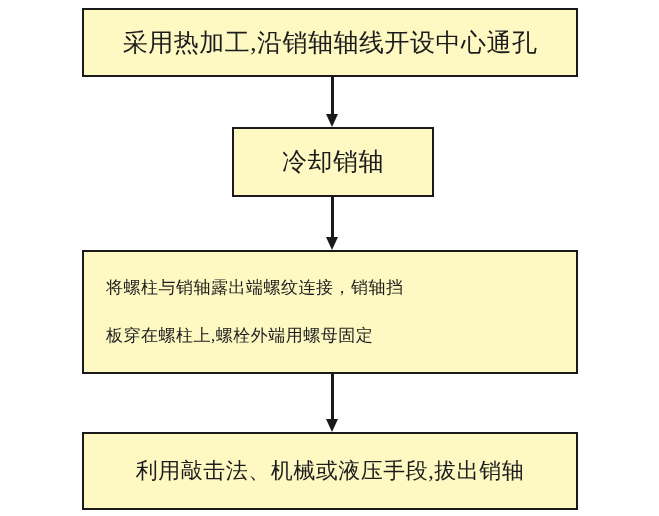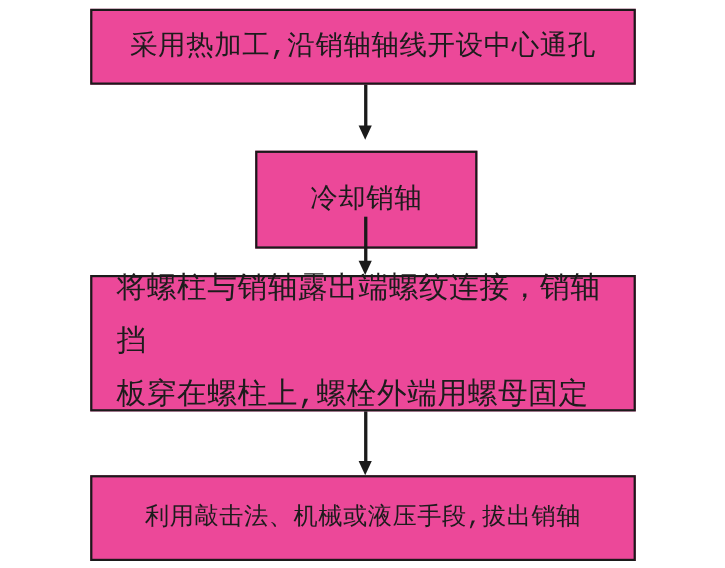--- a/index.html
+++ b/index.html
@@ -15,53 +15,53 @@
     position: relative;
     width: 659px;
     height: 516px;
     background: #ffffff;
     overflow: hidden;
   }
   .node {
     position: absolute;
     box-sizing: border-box;
     border: 2.5px solid #1a1a1a;
-    background: #ec4899;
+    background: #fef9c3;
     display: flex;
     align-items: center;
     justify-content: center;
     text-align: center;
     color: #1c1c1c;
-    font-family: Liberation Mono, monospace;
+    font-family: Liberation Serif, serif;
     letter-spacing: 0.5px;
   }
   .node-label {
     display: block;
     width: 100%;
     padding: 0 10px;
     box-sizing: border-box;
     white-space: pre-line;
   }
   
   #node-1 {
     left: 82px;  top: 8px;
     width: 496px; height: 69px;
     font-size: 25px;
     line-height: 36px;
   }
   #node-2 {
-    left: 232px; top: 137px;
-    width: 202px; height: 89px;
+    left: 232px; top: 127px;
+    width: 202px; height: 70px;
     font-size: 25px;
     line-height: 36px;
   }
   #node-3 {
     left: 82px;  top: 250px;
     width: 496px; height: 124px;
-    font-size: 27px;
+    font-size: 17px;
     line-height: 48px;
   }
   #node-3 .node-label {
     text-align: left;
     padding: 0 22px;
   }
   #node-4 {
     left: 82px;  top: 432px;
     width: 496px; height: 78px;
     font-size: 22px;

